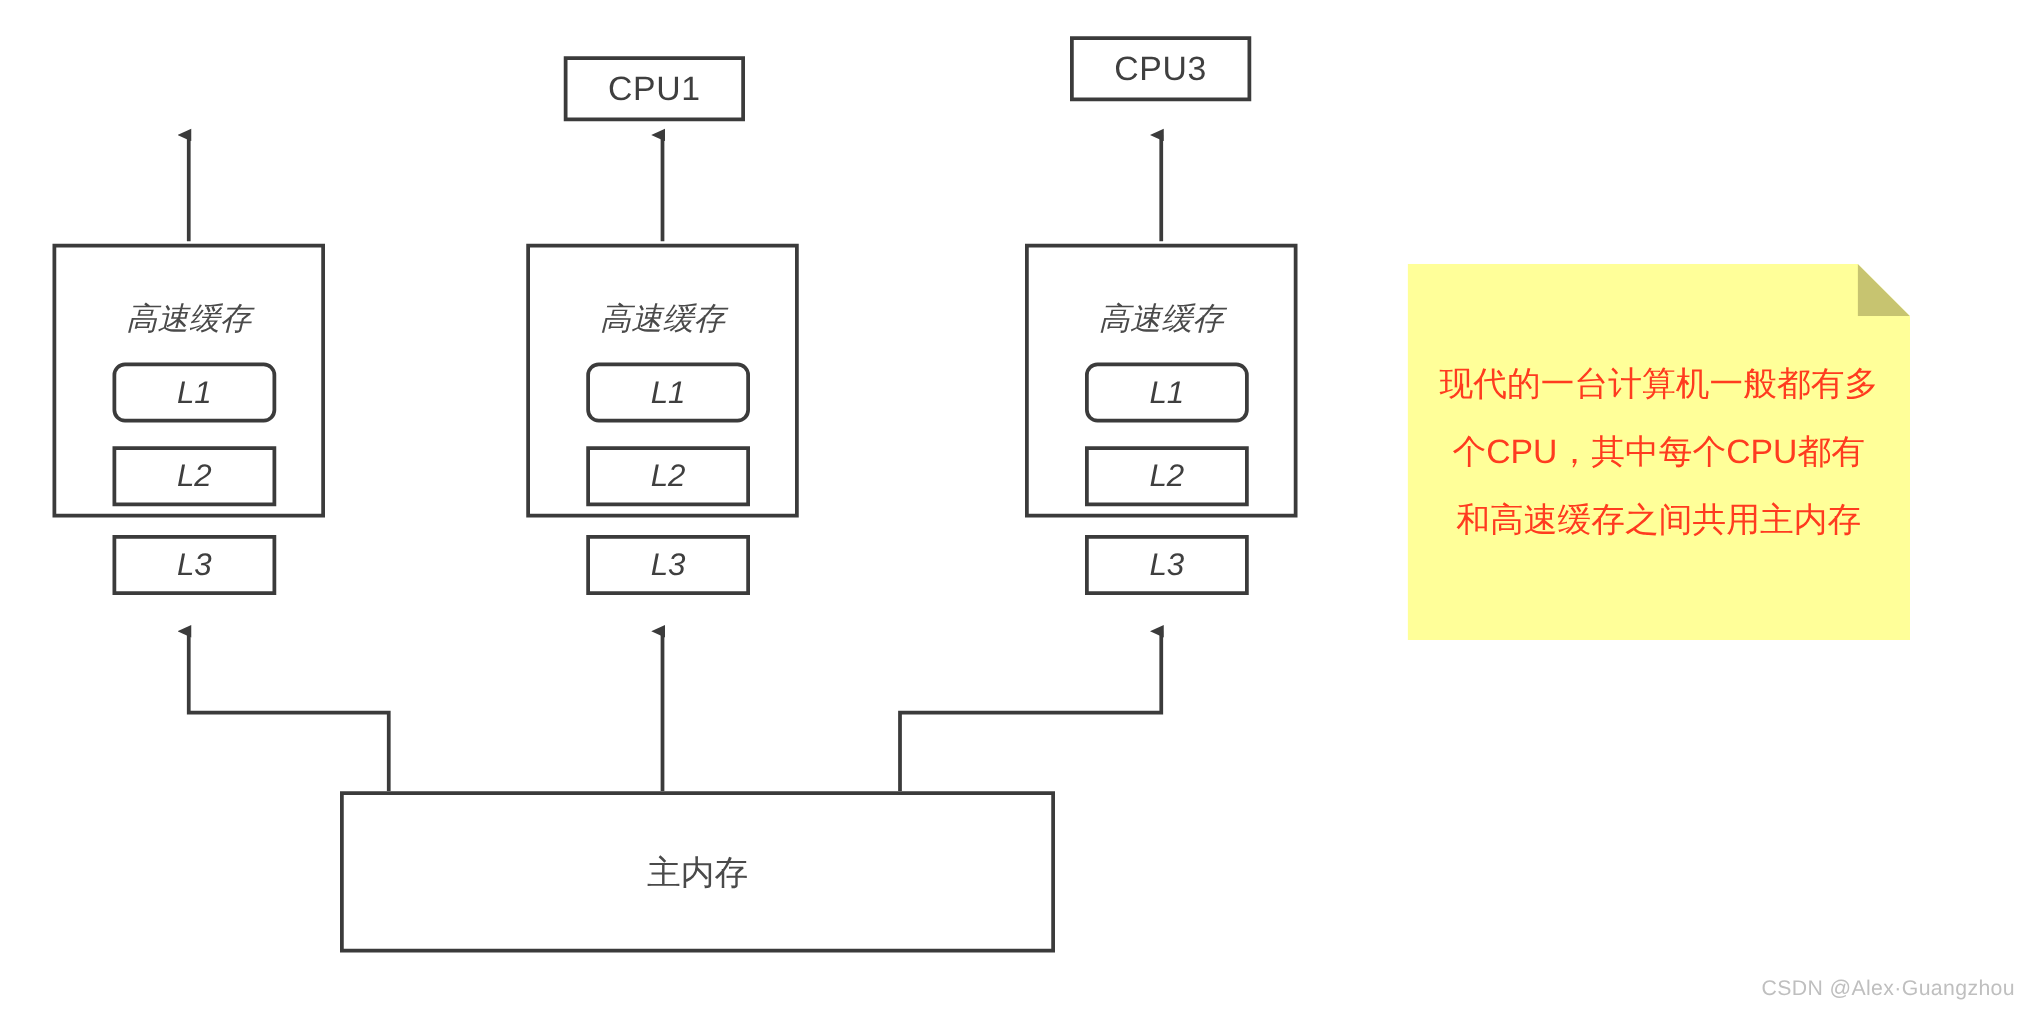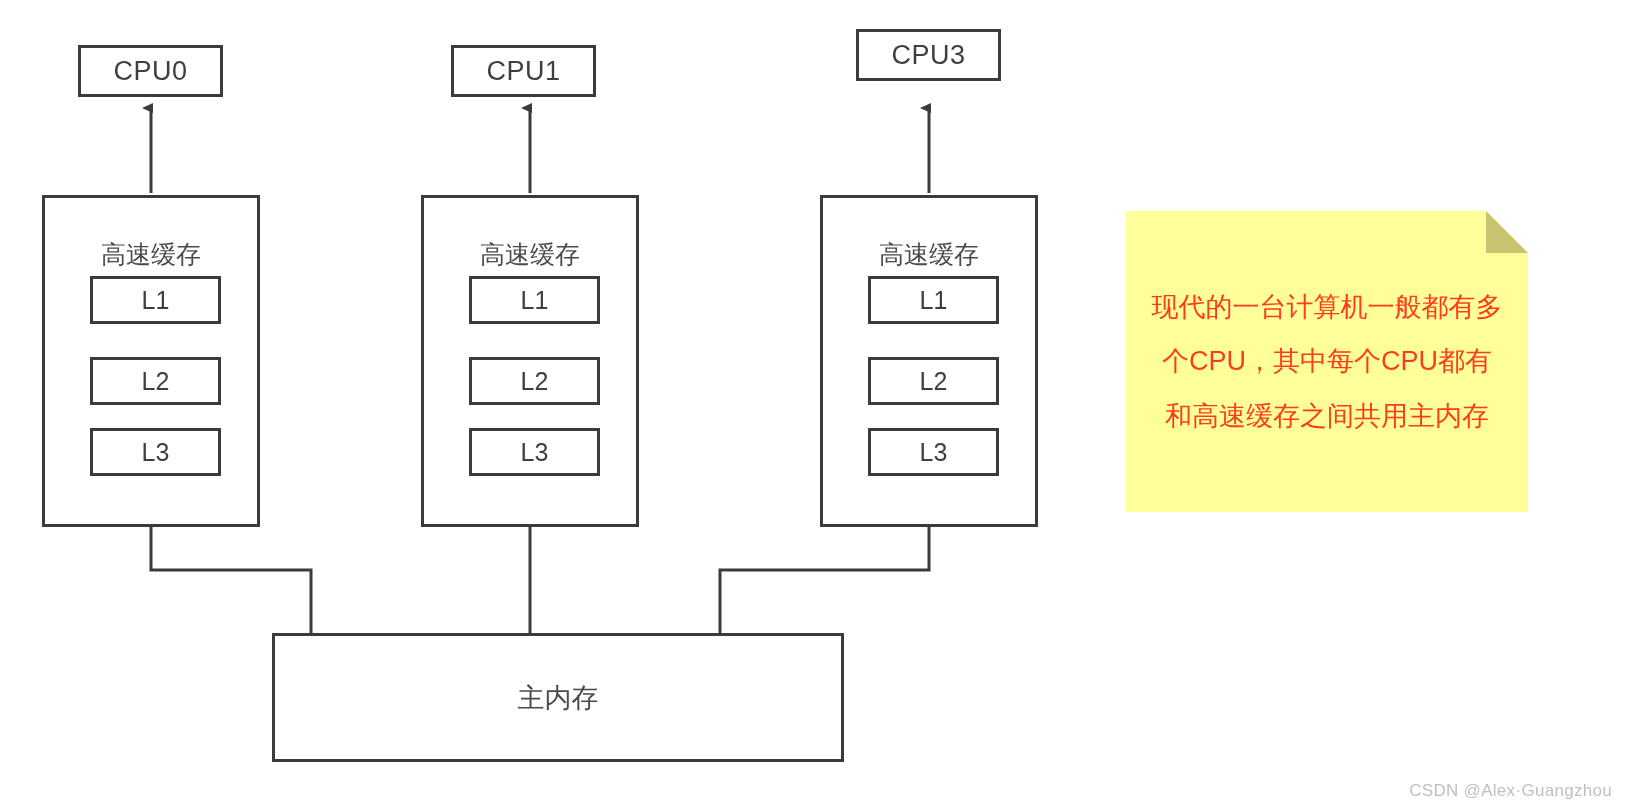--- a/index.html
+++ b/index.html
@@ -33,23 +33,24 @@
     border-width: 3px;
   }
   .cpu-label {
     font-size: 27px;
     color: #3f3f3f;
     font-family: "Liberation Sans", "DejaVu Sans", sans-serif;
     letter-spacing: 0.5px;
   }
   .cache-box {
     width: 218px;
-    height: 332px;
+    height: 219px;
     border-width: 3px;
     display: block;
+    font-style: italic;
   }
   .cache-title {
     position: absolute;
     top: 40px;
     left: 0;
     width: 100%;
     text-align: center;
     font-size: 25px;
     color: #4a4a4a;
     font-family: "Liberation Sans", "DejaVu Sans", sans-serif;
@@ -61,21 +62,21 @@
     height: 48px;
     box-sizing: border-box;
     border: 3px solid #3b3b3b;
     background: #ffffff;
     display: flex;
     align-items: center;
     justify-content: center;
     font-size: 25px;
     color: #3f3f3f;
   }
-  .level-0 { top: 78px; }
+  .level-0 { top: 92px; border-radius: 10px; }
   .level-1 { top: 159px; }
   .level-2 { top: 230px; }
 
   .mem-box {
     width: 572px;
     height: 129px;
     border-width: 3px;
   }
   .mem-label {
     font-size: 27px;
@@ -174,23 +175,20 @@
       <path d="M311,633 L311,570 L151,570 L151,505" fill="none" stroke="#3b3b3b" stroke-width="3" marker-end="url(#arrowUp)"></path>
     </g>
     <g>
       <path d="M530,633 L530,505" fill="none" stroke="#3b3b3b" stroke-width="3" marker-end="url(#arrowUp)"></path>
     </g>
     <g>
       <path d="M720,633 L720,570 L929,570 L929,505" fill="none" stroke="#3b3b3b" stroke-width="3" marker-end="url(#arrowUp)"></path>
     </g>
   </svg>
 
-  <div class="box cpu-box" style="left:78px; top:45px;">
-    <span class="cpu-label">CPU0</span>
-  </div>
   <div class="box cpu-box" style="left:451px; top:45px;">
     <span class="cpu-label">CPU1</span>
   </div>
   <div class="box cpu-box" style="left:856px; top:29px;">
     <span class="cpu-label">CPU3</span>
   </div>
 
   <div class="box cache-box" style="left:42px; top:195px;">
     <div class="cache-title">高速缓存</div>
     <div class="level-box level-0">L1</div>

